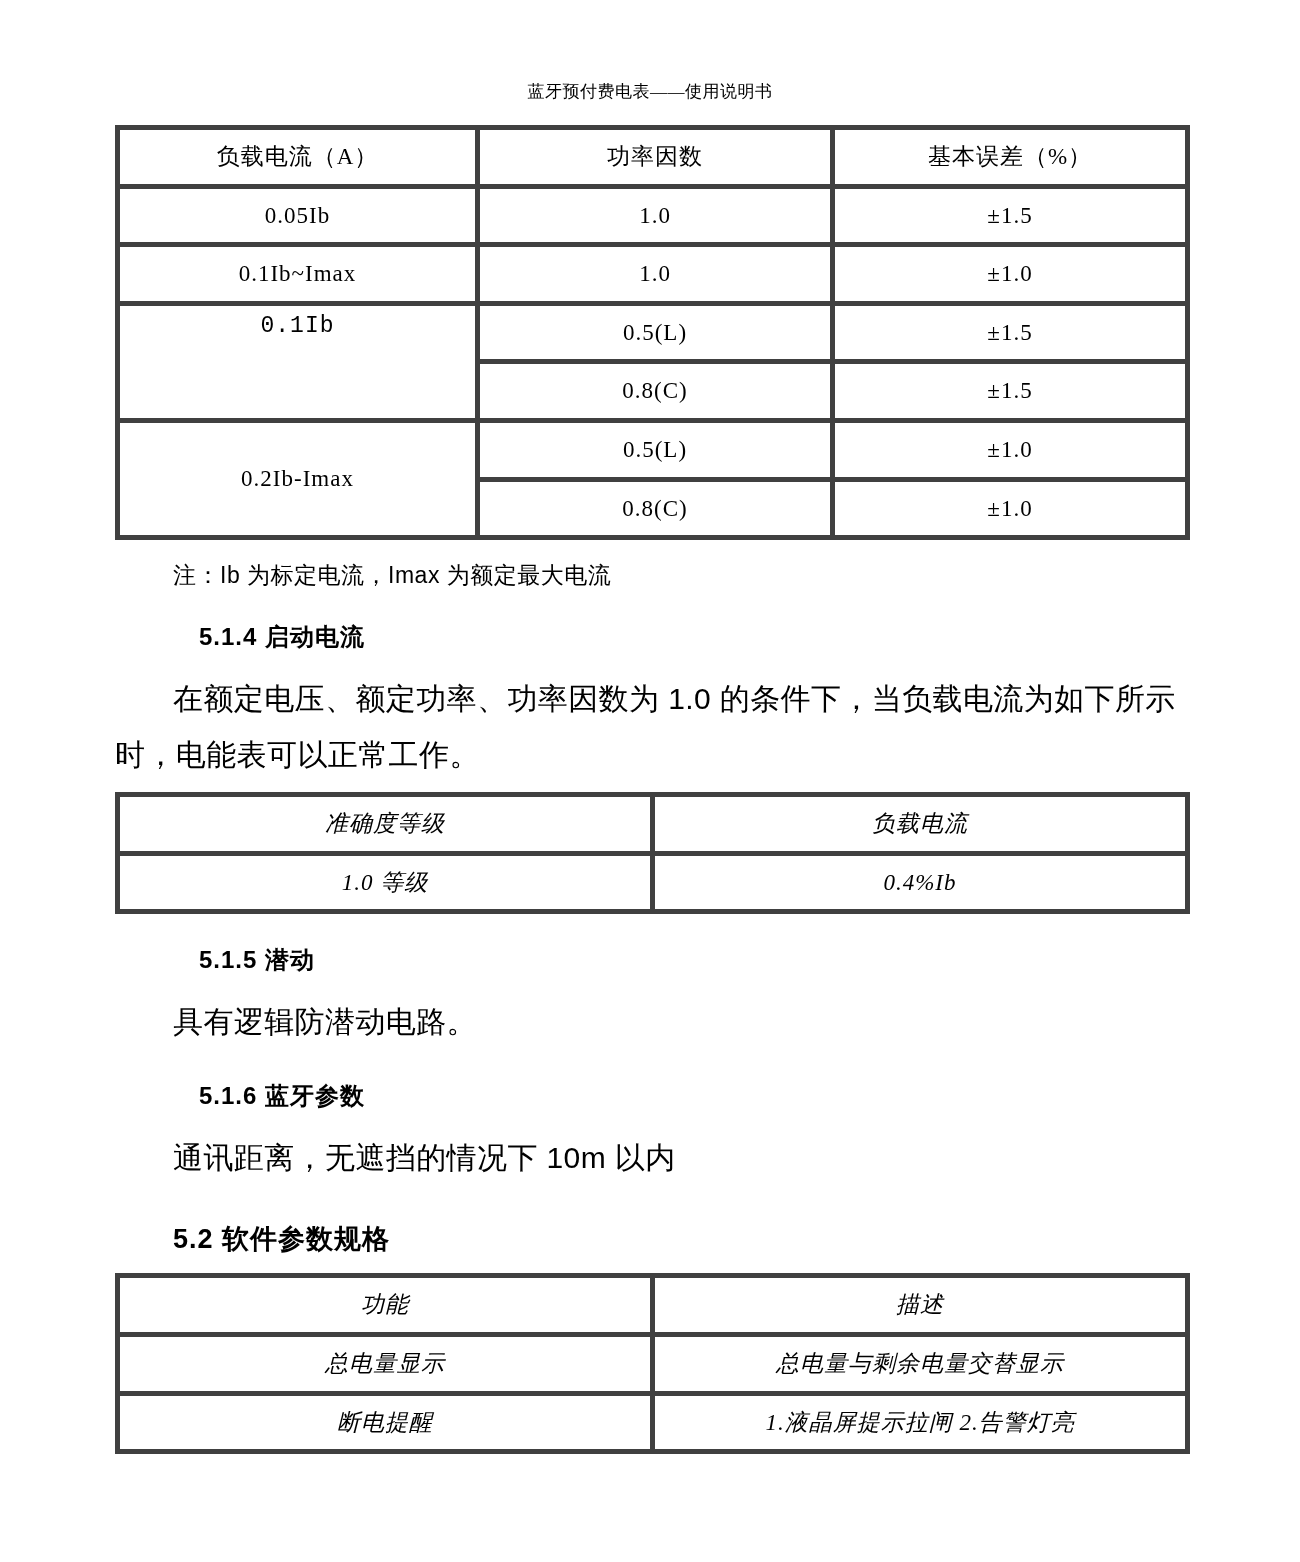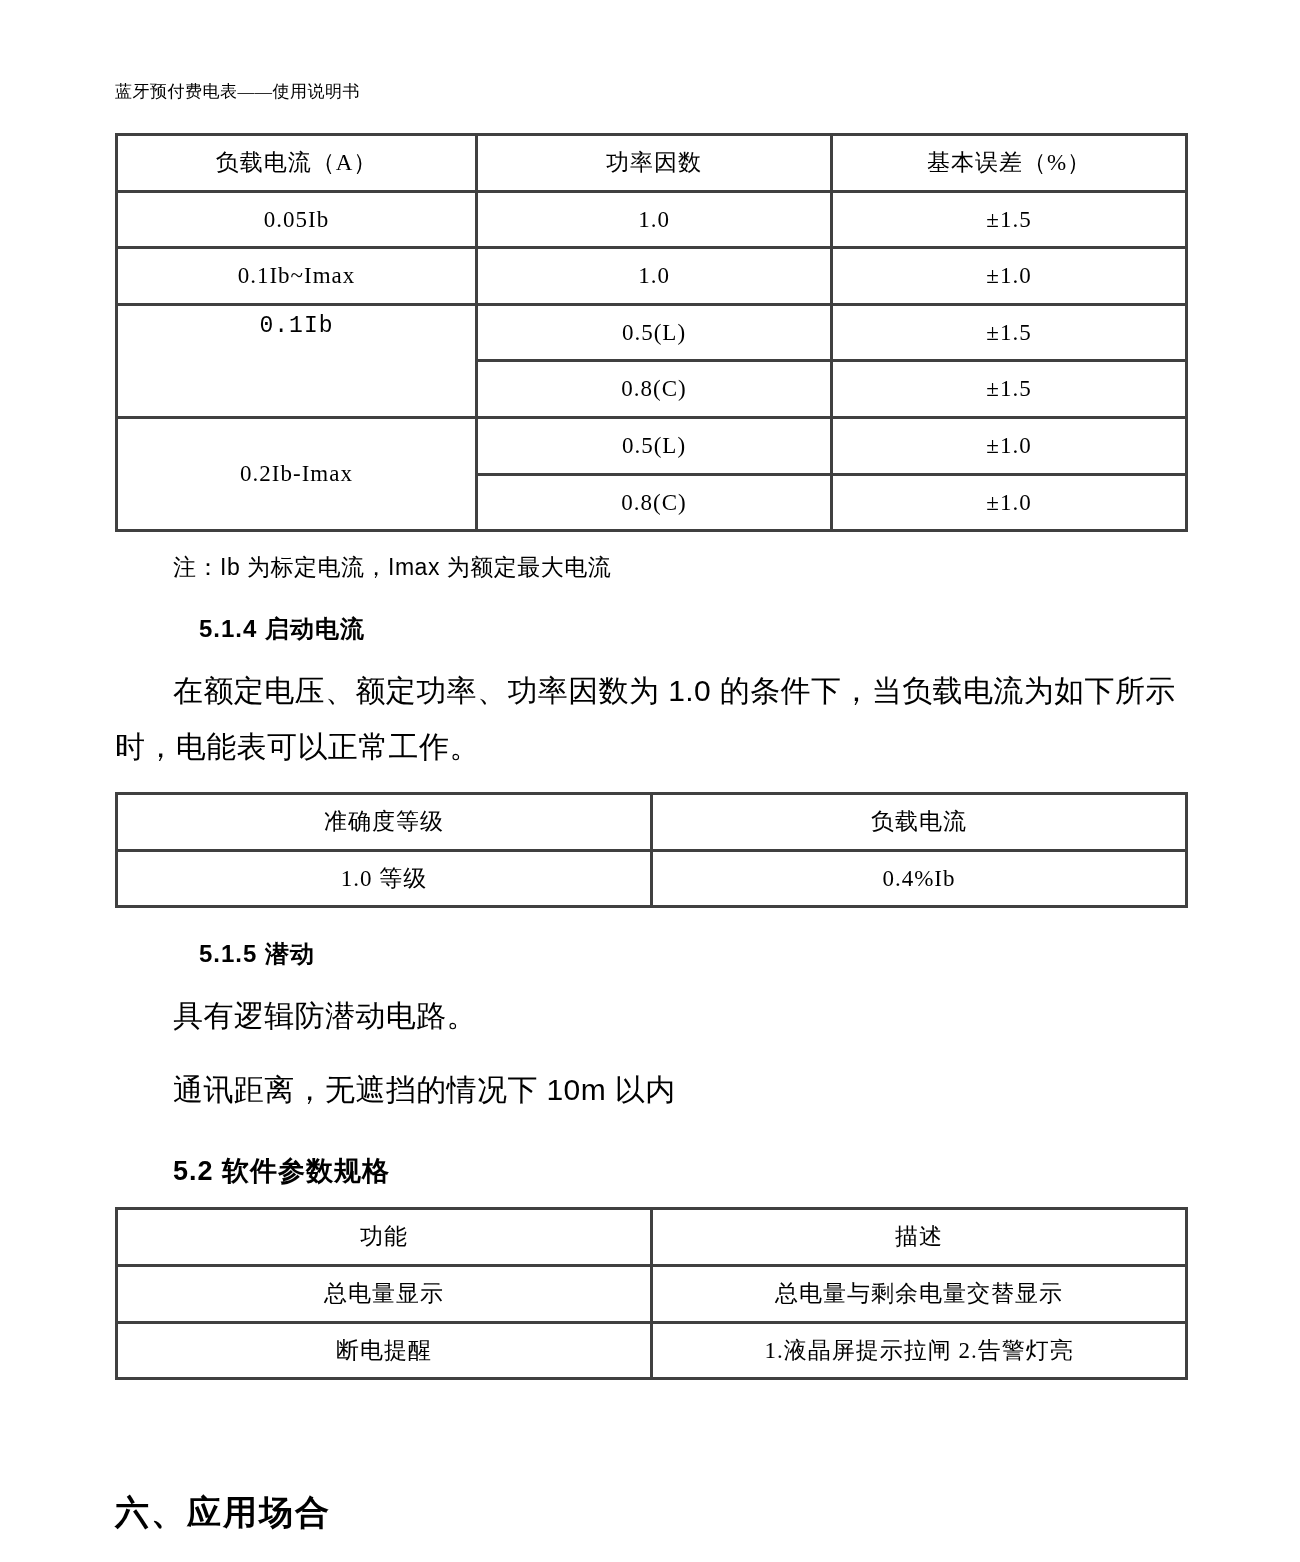--- a/index.html
+++ b/index.html
@@ -14,32 +14,33 @@
     color: #000000;
   }
   .page {
     position: relative;
     width: 1300px;
     min-height: 1562px;
     box-sizing: border-box;
     padding: 80px 115px 40px 115px;
   }
   .doc-header {
+    text-align: center;
     font-size: 17px;
     font-family: "Liberation Serif", "DejaVu Serif", serif;
-    margin-bottom: 30px;
+    margin-bottom: 22px;
     letter-spacing: 0.5px;
   }
   table.spec {
     border-collapse: collapse;
     width: 1070px;
     table-layout: fixed;
   }
   table.spec td {
-    border: 3px solid #404040;
+    border: 5px solid #404040;
     text-align: center;
     font-size: 23px;
     font-family: "Liberation Serif", "DejaVu Serif", serif;
     padding: 13px 4px;
     line-height: 1.2;
     letter-spacing: 1px;
   }
   table.spec td.hdr {
     font-size: 23px;
   }
@@ -70,21 +71,22 @@
   }
   p.body {
     font-size: 30px;
     line-height: 1.85;
     margin: 18px 4px 0 0;
     text-indent: 58px;
     font-family: "Liberation Sans", sans-serif;
     letter-spacing: 0.4px;
   }
   .tbl-wrap {
-    margin-top: 18px;
+    margin-top: 10px;
+    font-style: italic;
   }
   .tbl-start col.c1 { width: 535px; }
   .tbl-start col.c2 { width: 535px; }
 
   .tbl-soft col.c1 { width: 535px; }
   .tbl-soft col.c2 { width: 535px; }
 
   h1.chapter {
     font-size: 34px;
     font-weight: bold;
@@ -163,20 +165,21 @@
           <td>1.0 等级</td>
           <td>0.4%Ib</td>
         </tr>
       </tbody>
     </table>
   </div>
 
   <h3 class="sec">5.1.5  潜动</h3>
   <p class="body">具有逻辑防潜动电路。</p>
 
+  <h3 class="sec">5.1.6  蓝牙参数</h3>
   <p class="body">通讯距离，无遮挡的情况下 10m 以内</p>
 
   <h2 class="sec2">5.2 软件参数规格</h2>
 
   <div class="tbl-wrap">
     <table class="spec tbl-soft">
       <colgroup>
           <col class="c1">
           <col class="c2">
         </colgroup>

